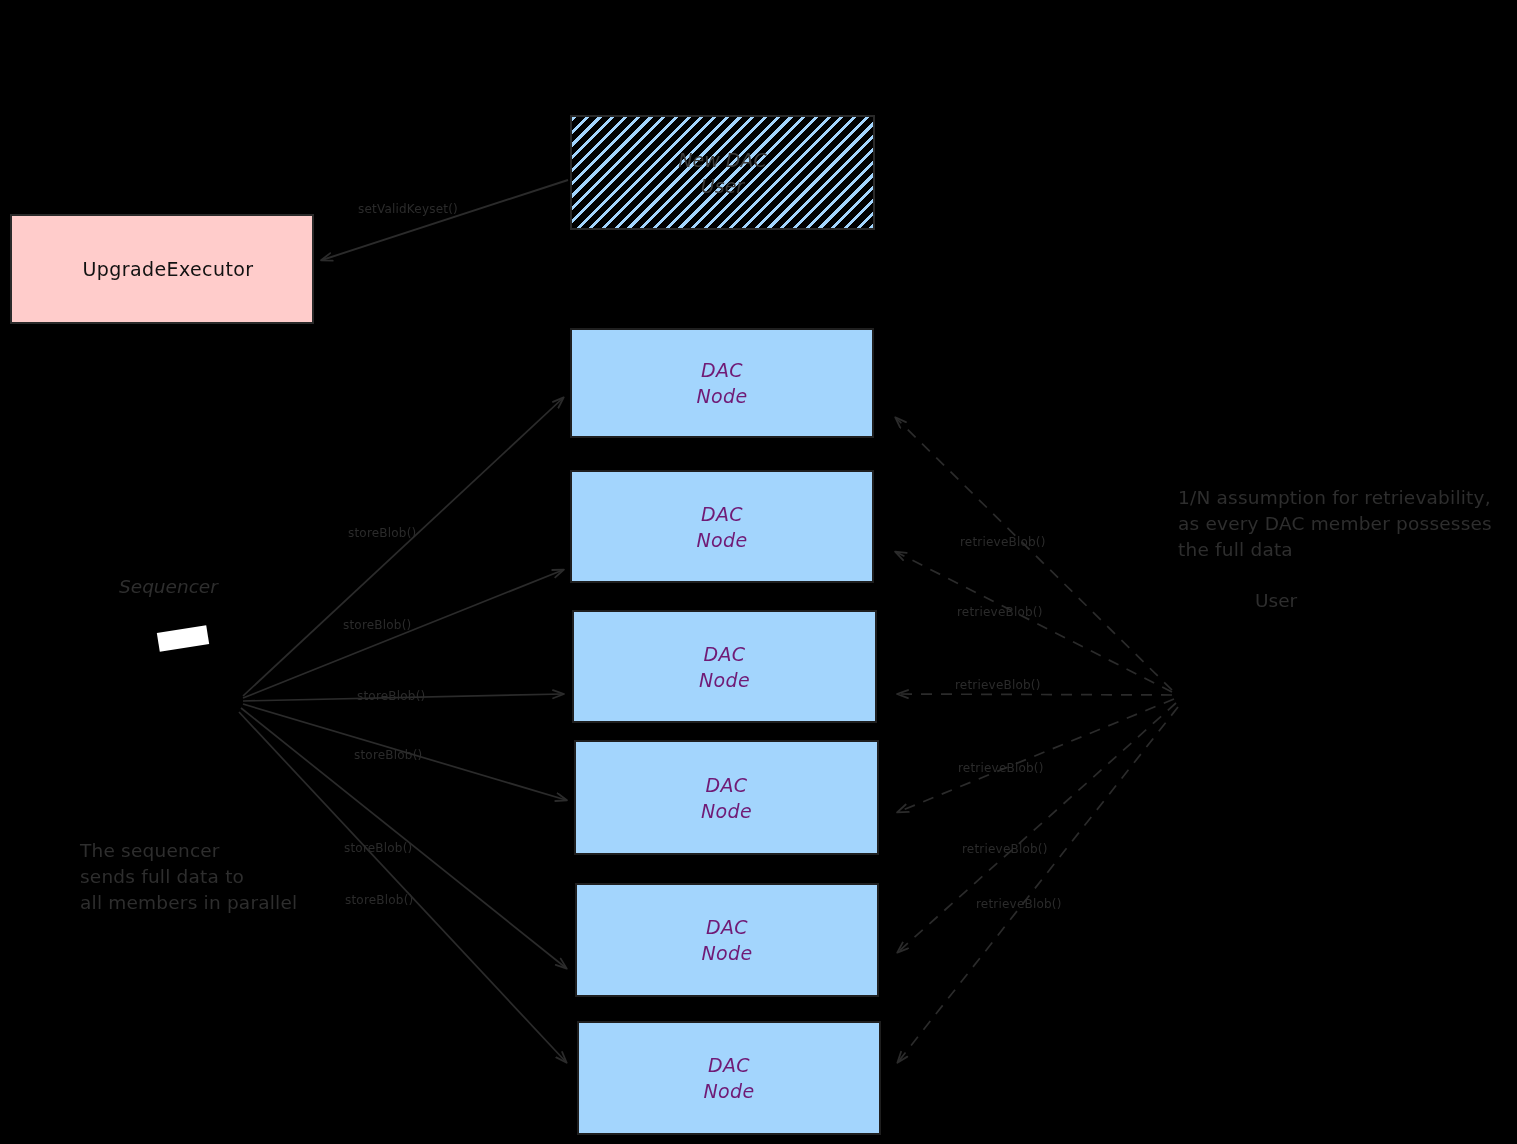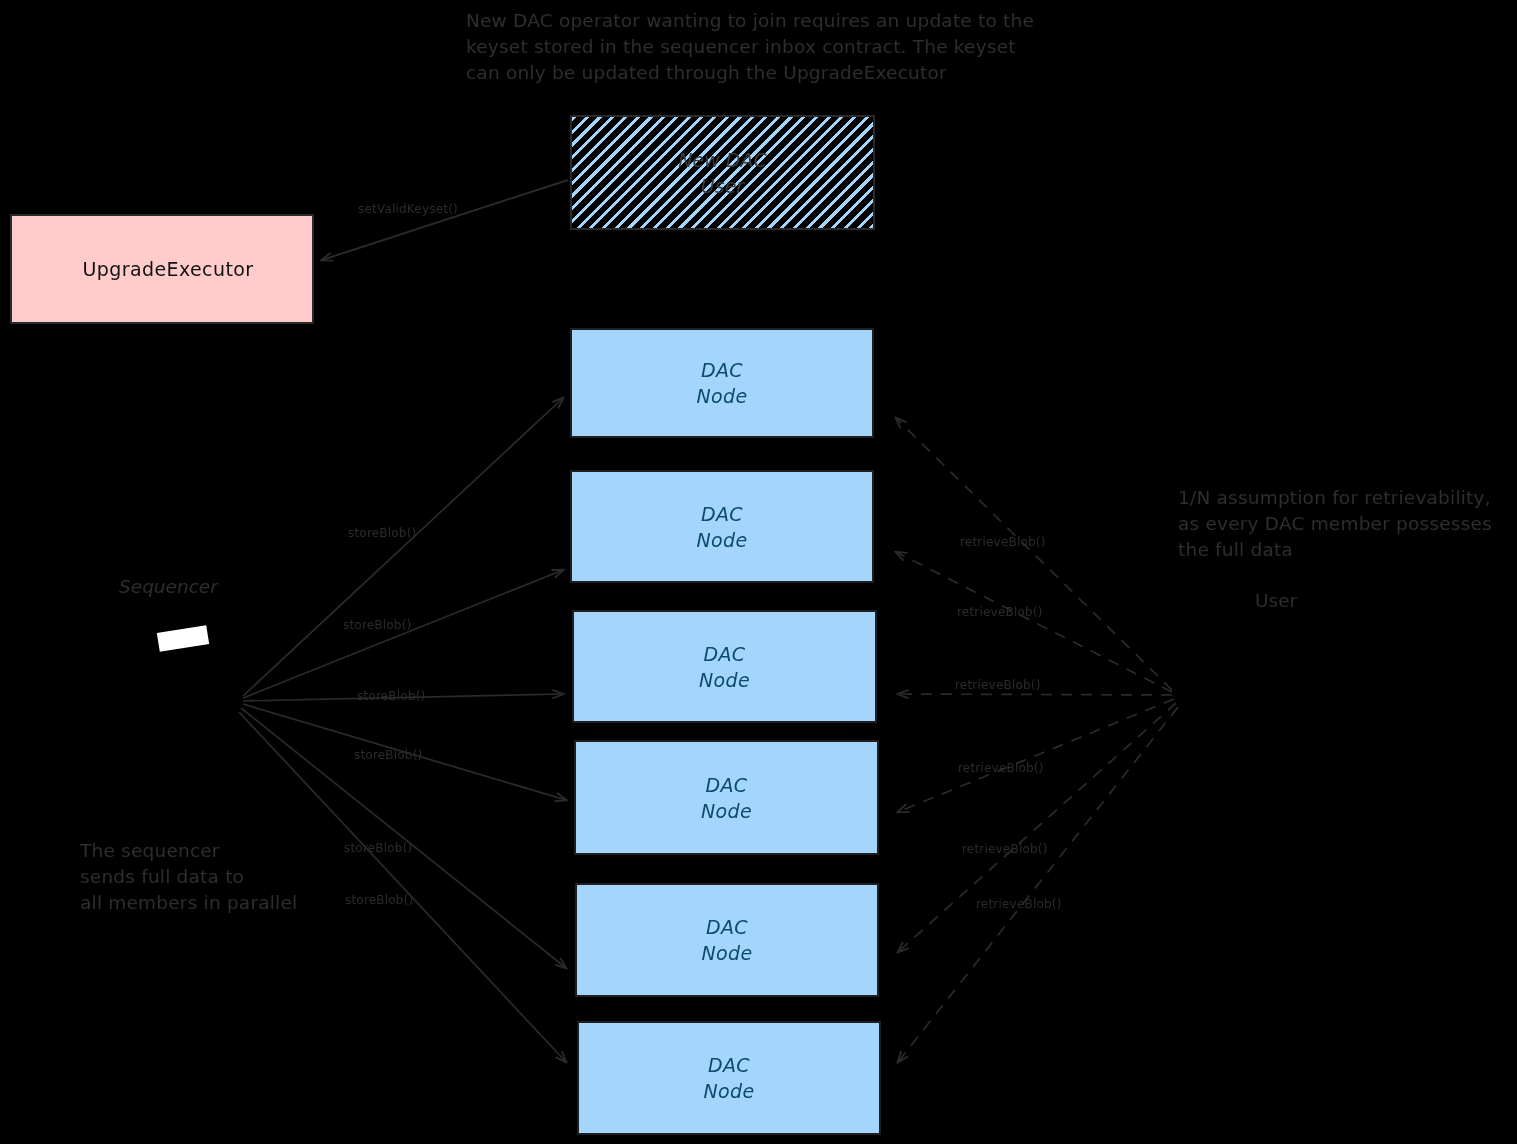--- a/index.html
+++ b/index.html
@@ -27,21 +27,21 @@
     position: absolute;
     box-sizing: border-box;
     border: 2px solid #1f1f1f;
     background: #a3d5fd;
     display: flex;
     align-items: center;
     justify-content: center;
   }
   .node-label {
     text-align: center;
-    color: #0c4a6e;
+    color: #701a75;
     font-size: 19px;
     line-height: 26px;
     font-style: italic;
     font-family: "DejaVu Sans", sans-serif;
     letter-spacing: 0.3px;
     white-space: pre-line;
   }
   .upgrade-box {
     position: absolute;
     box-sizing: border-box;
@@ -141,23 +141,20 @@
     <g>
       <line x1="1172" y1="690" x2="896" y2="418" stroke="#2b2b2b" stroke-width="1.7" stroke-dasharray="11,9" marker-end="url(#arrowDash)"></line>
       <line x1="1172" y1="692" x2="896" y2="552" stroke="#2b2b2b" stroke-width="1.7" stroke-dasharray="11,9" marker-end="url(#arrowDash)"></line>
       <line x1="1172" y1="695" x2="898" y2="694" stroke="#2b2b2b" stroke-width="1.7" stroke-dasharray="11,9" marker-end="url(#arrowDash)"></line>
       <line x1="1174" y1="699" x2="898" y2="812" stroke="#2b2b2b" stroke-width="1.7" stroke-dasharray="11,9" marker-end="url(#arrowDash)"></line>
       <line x1="1176" y1="703" x2="898" y2="952" stroke="#2b2b2b" stroke-width="1.7" stroke-dasharray="11,9" marker-end="url(#arrowDash)"></line>
       <line x1="1178" y1="707" x2="898" y2="1062" stroke="#2b2b2b" stroke-width="1.7" stroke-dasharray="11,9" marker-end="url(#arrowDash)"></line>
     </g>
   </svg>
 
-  <div class="note" style="left:466px; top:8px; width:640px;">New DAC operator wanting to join requires an update to the
-keyset stored in the sequencer inbox contract. The keyset
-can only be updated through the UpgradeExecutor</div>
 
   <div class="hatch-box" style="left:570px; top:115px; width:305px; height:115px;">
     <div class="hatch-label">New DAC
 User</div>
   </div>
 
   <div class="upgrade-box" style="left:10px; top:214px; width:304px; height:110px;">
     <div class="upgrade-label">UpgradeExecutor</div>
   </div>
 

